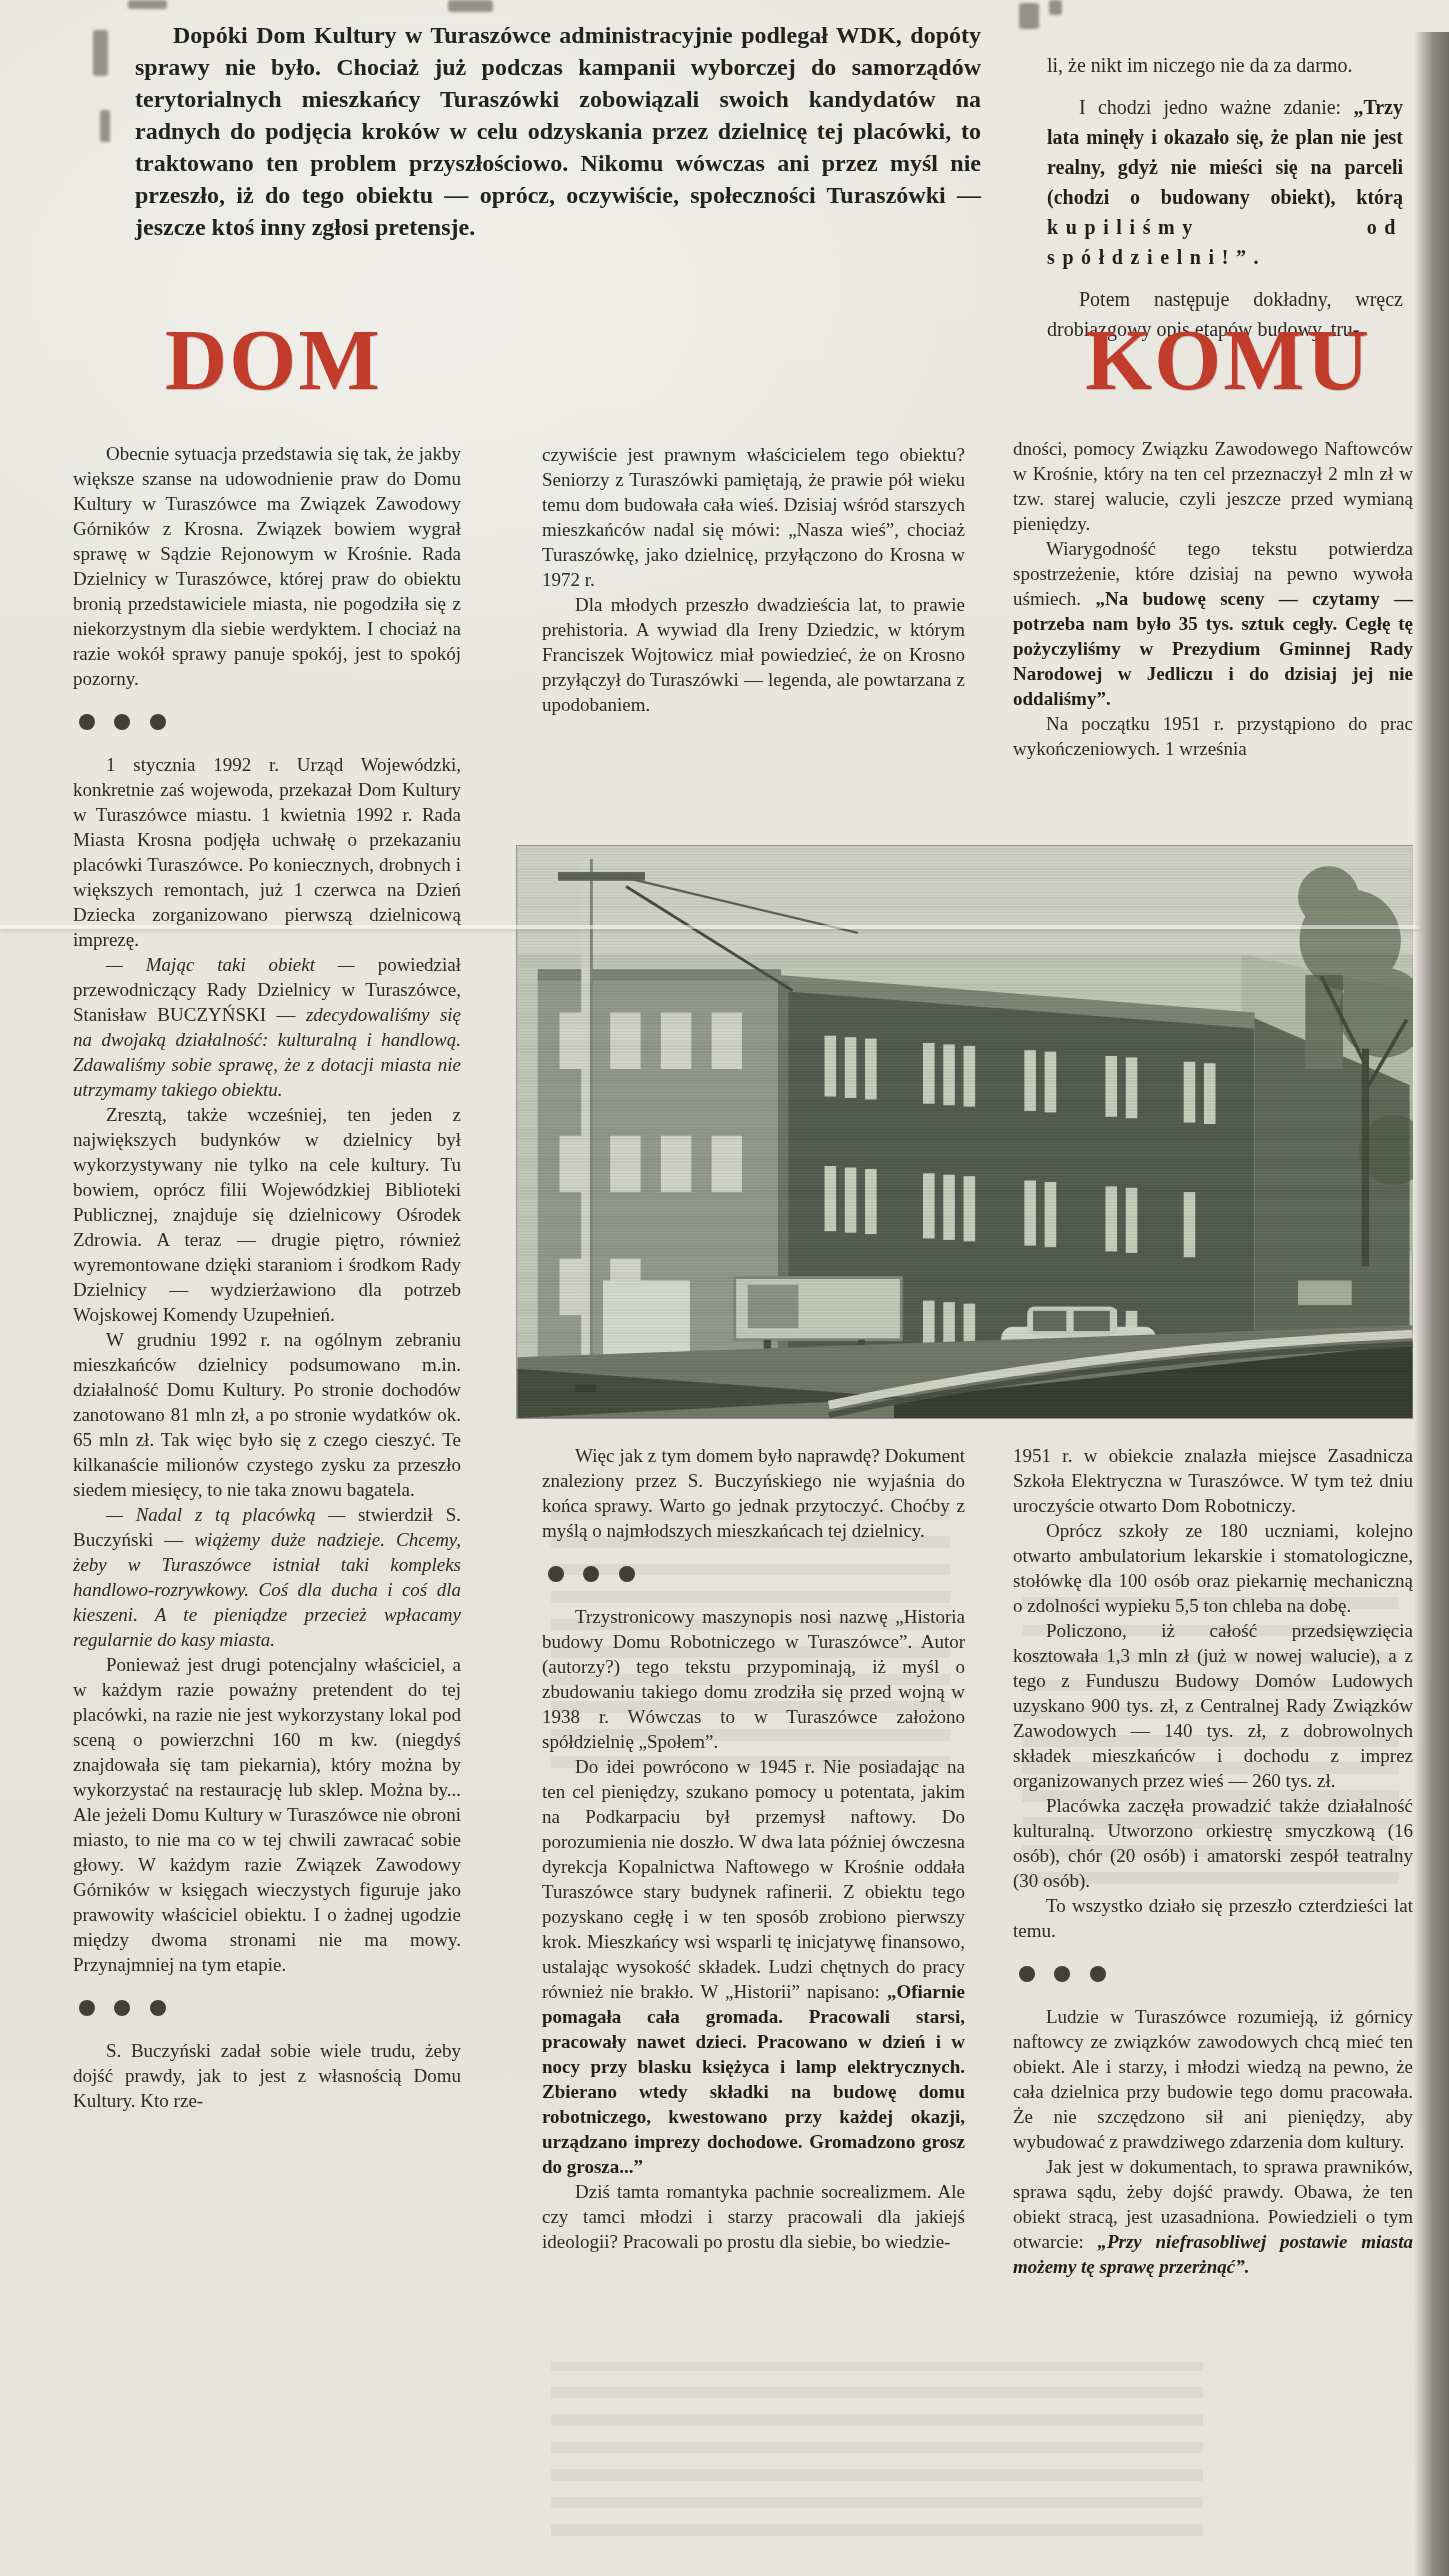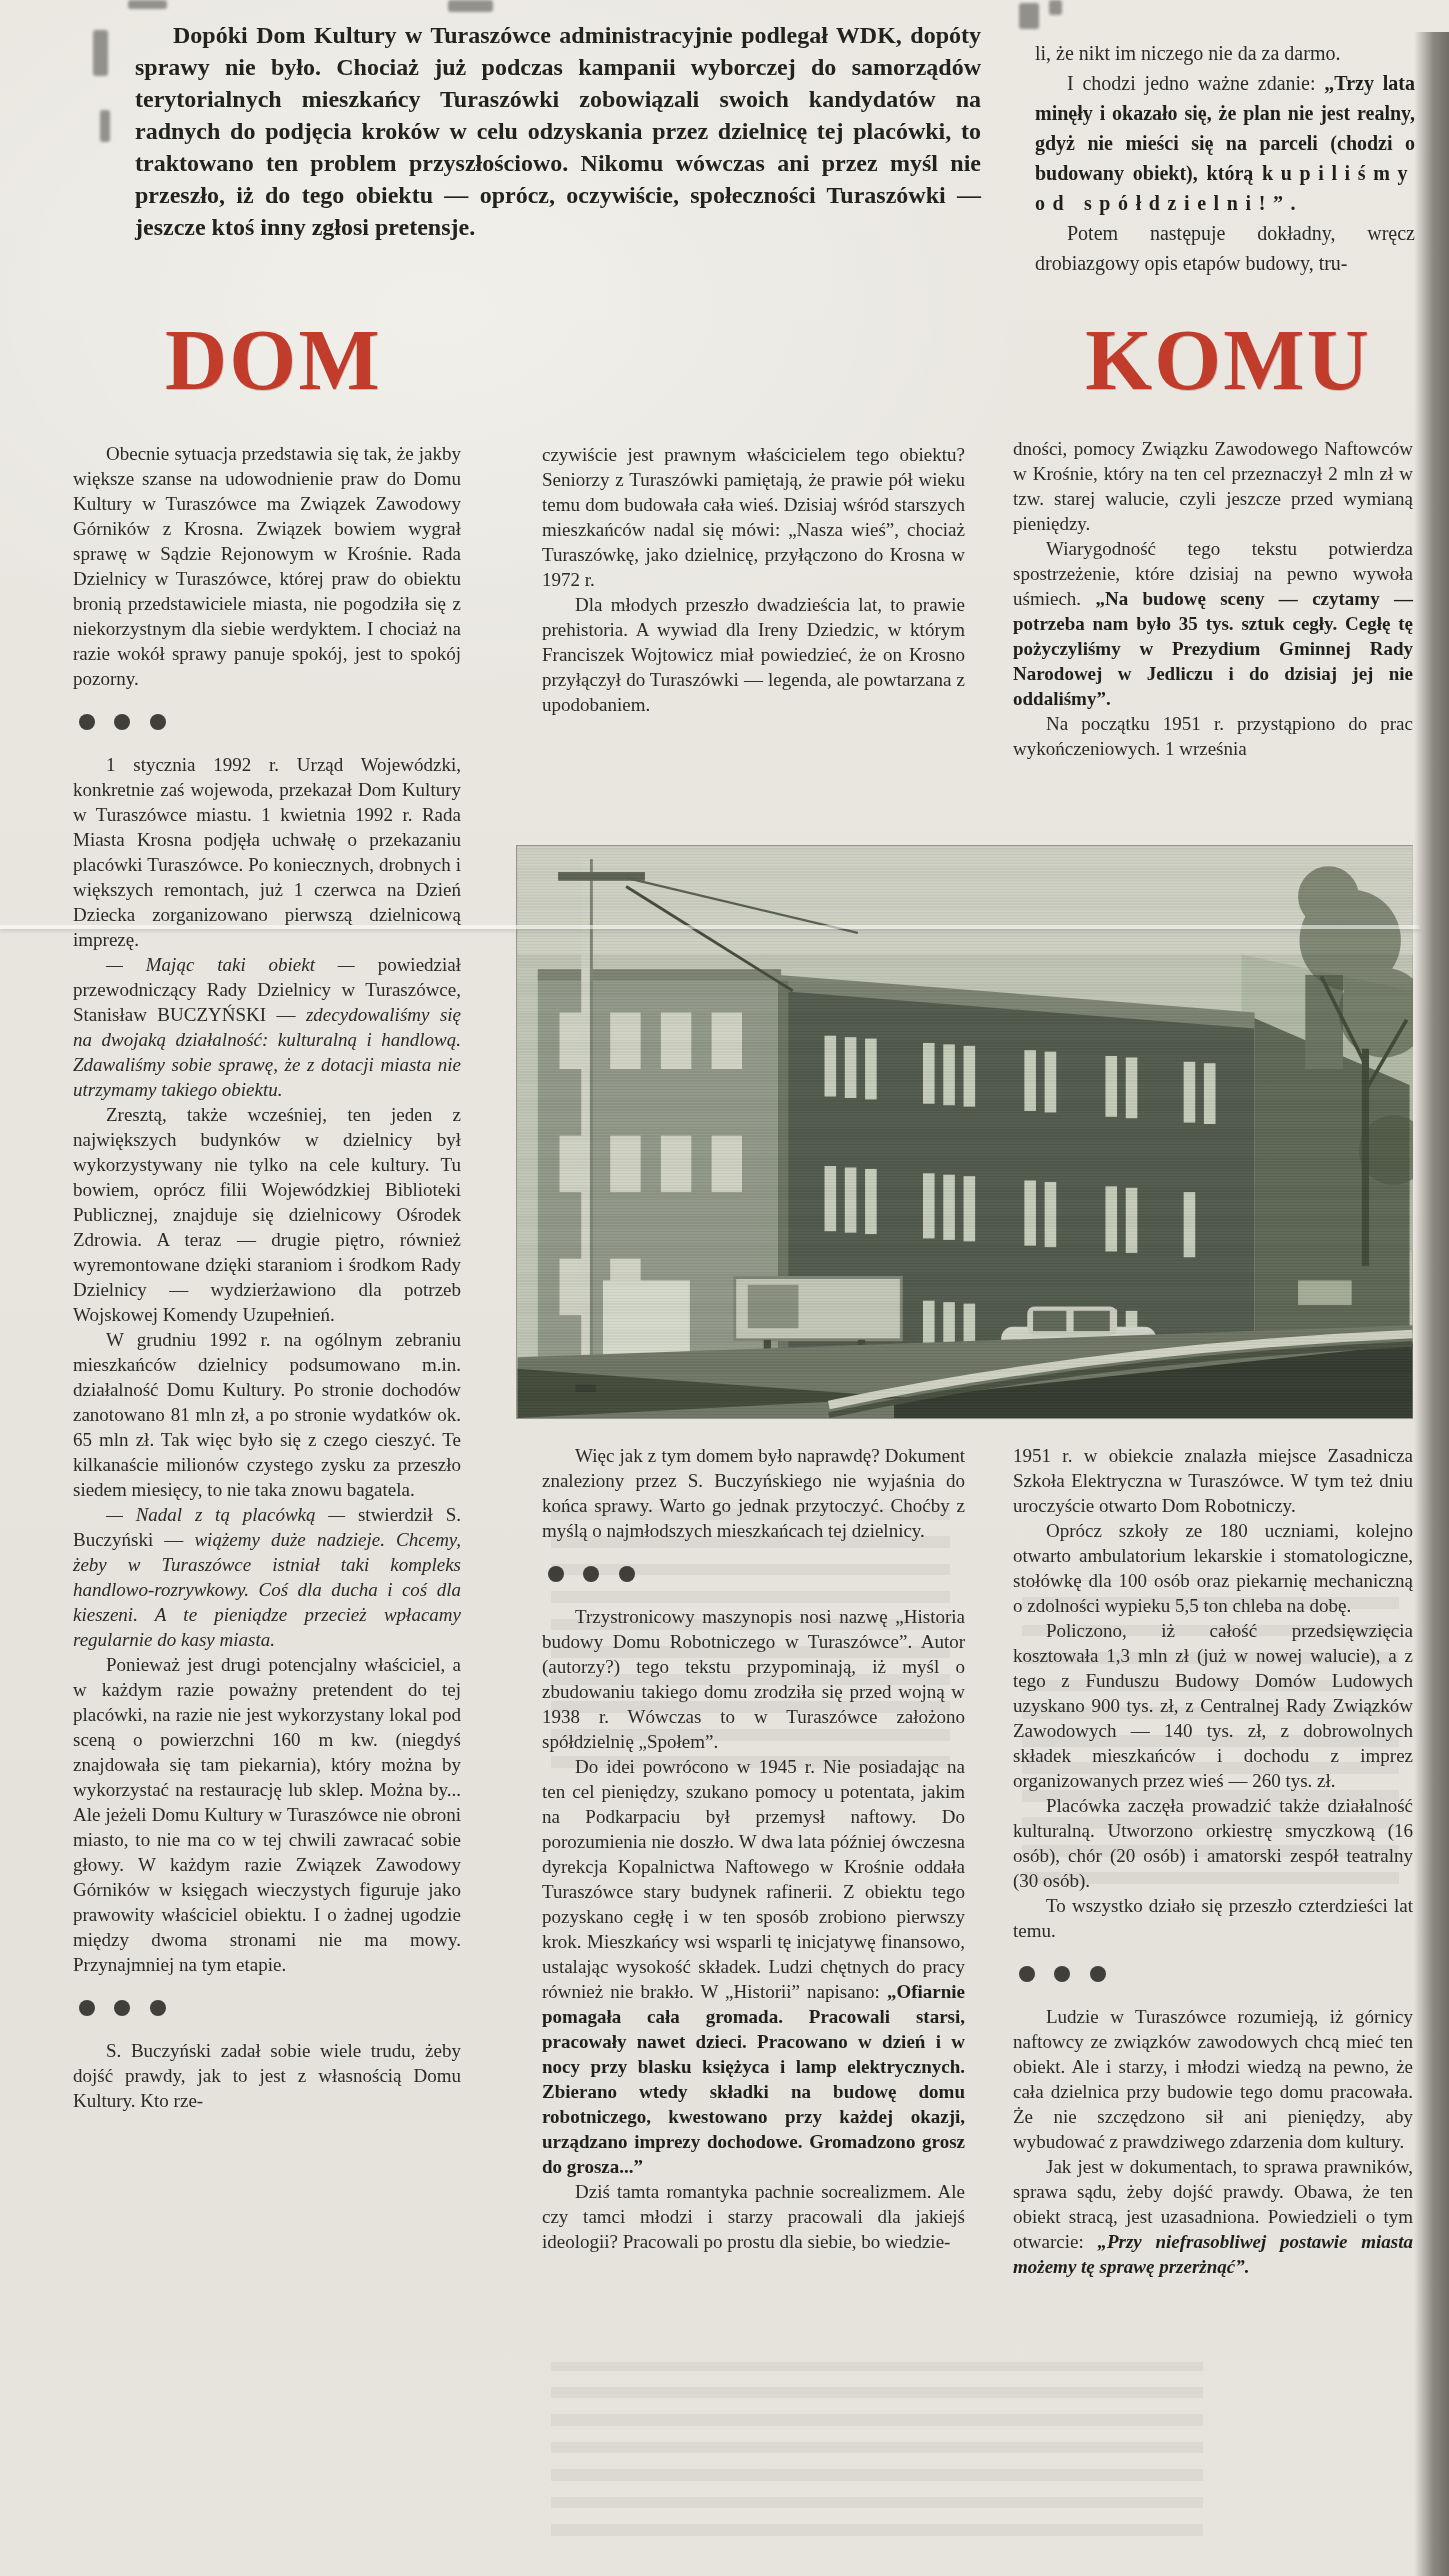--- a/index.html
+++ b/index.html
@@ -36,21 +36,21 @@
   .col p{margin:0; text-indent:33px;}
   .col p.noindent{text-indent:0;}
   .col-left       {left:73px;  top:441px;  width:388px;}
   .col-mid-upper  {left:542px;  top:442px;  width:423px;}
   .col-mid-lower  {left:542px;  top:1443px; width:423px;}
   .col-right-upper{left:1013px; top:436px;  width:400px;}
   .col-right-lower{left:1013px; top:1443px; width:400px;}
   .bold{font-weight:bold; color:#1f1f1c;}
   .ital{font-style:italic;}
   .spaced{letter-spacing:.38em;}
-  .topcol p{margin:0; text-indent:32px;}
+  .topcol p{margin:12px; text-indent:32px;}
   .topcol p.noindent{text-indent:0;}
   .dots{display:flex; gap:19.6px; margin:23px 0 22px 5.8px;}
   .dot{width:16px; height:16px; border-radius:50%; background:#413f3a;}
   
   .photo{
     position:absolute; left:516px; top:845px; width:897px; height:574px; margin:0;
     border:0.7px solid #97968c; box-sizing:border-box; background:#c7cabc; z-index:2;
   }
   .photo svg{display:block;}
   .photo::after{

